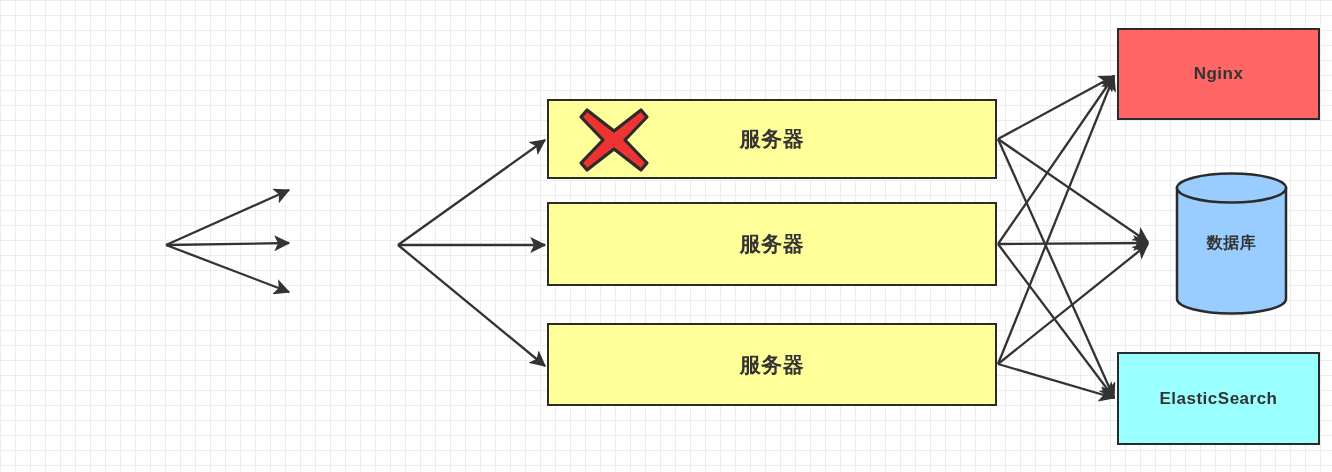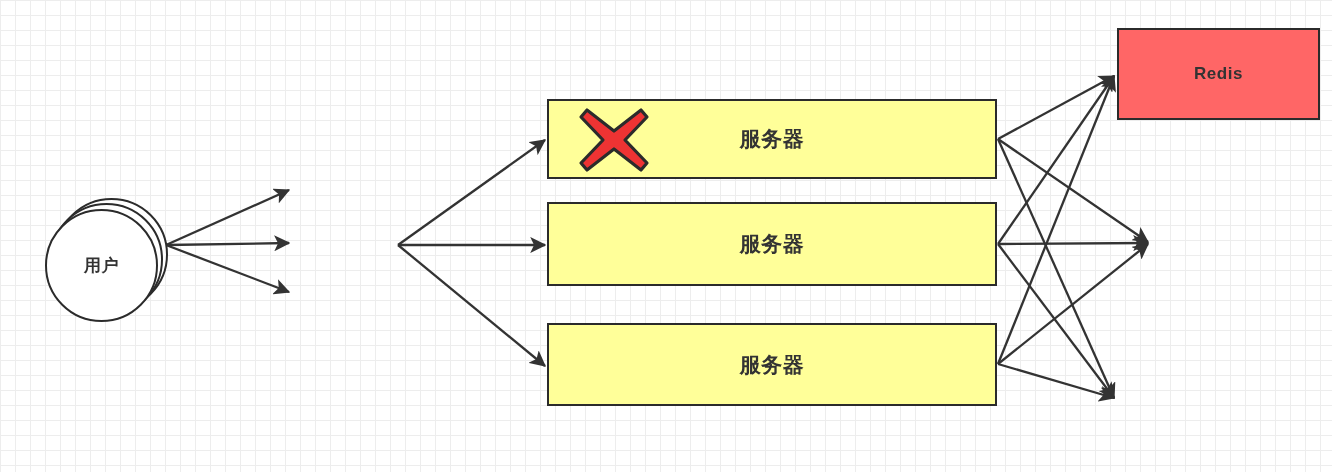--- a/index.html
+++ b/index.html
@@ -187,43 +187,47 @@
       <line x1="998" y1="244" x2="1114" y2="76"></line>
       <line x1="998" y1="244" x2="1148" y2="243"></line>
       <line x1="998" y1="244" x2="1114" y2="398"></line>
 
       <line x1="998" y1="364" x2="1114" y2="76"></line>
       <line x1="998" y1="364" x2="1148" y2="244"></line>
       <line x1="998" y1="364" x2="1114" y2="398"></line>
     </g>
   </svg>
 
-  <div id="user-node" class="node">
-    <div id="user-c1" class="user-circle"></div>
-    <div id="user-c2" class="user-circle"></div>
-    <div id="user-c3" class="user-circle"></div>
-    <div id="user-label" class="node-label">用户</div>
-  </div>
 
 
   <div id="server-node-0" class="node rect-node server-node">
     <span class="node-label">服务器</span>
   </div>
 
   <svg id="fail-mark" viewBox="0 0 76 72">
     <path d="M 11 6 L 38 27 L 65 6 L 71 13 L 49 36 L 71 59 L 65 66 L 38 45 L 11 66 L 5 59 L 27 36 L 5 13 Z" fill="#ee3333" stroke="#2b2b2b" stroke-width="3.2" stroke-linejoin="round"></path>
   </svg>
 
   <div id="server-node-1" class="node rect-node server-node">
     <span class="node-label">服务器</span>
   </div>
 
   <div id="server-node-2" class="node rect-node server-node">
     <span class="node-label">服务器</span>
   </div>
 
   <div id="redis-node" class="node rect-node">
-    <span class="node-label">Redis</span>
-  </div>
-
-
+    <span class="node-label">Nginx</span>
+  </div>
+
+  <div id="db-node" class="node">
+    <svg width="113" height="143" viewBox="0 0 113 143">
+      <path d="M 2 16 L 2 127 A 54.5 14.5 0 0 0 111 127 L 111 16 Z" fill="#99ccff" stroke="#2b2b2b" stroke-width="2.5"></path>
+      <ellipse cx="56.5" cy="16" rx="54.5" ry="14.5" fill="#99ccff" stroke="#2b2b2b" stroke-width="2.5"></ellipse>
+    </svg>
+    <div id="db-label" class="node-label">数据库</div>
+  </div>
+
+  <div id="es-node" class="node rect-node">
+    <span class="node-label">ElasticSearch</span>
+  </div>
 
 </div>
 
 </body></html>

